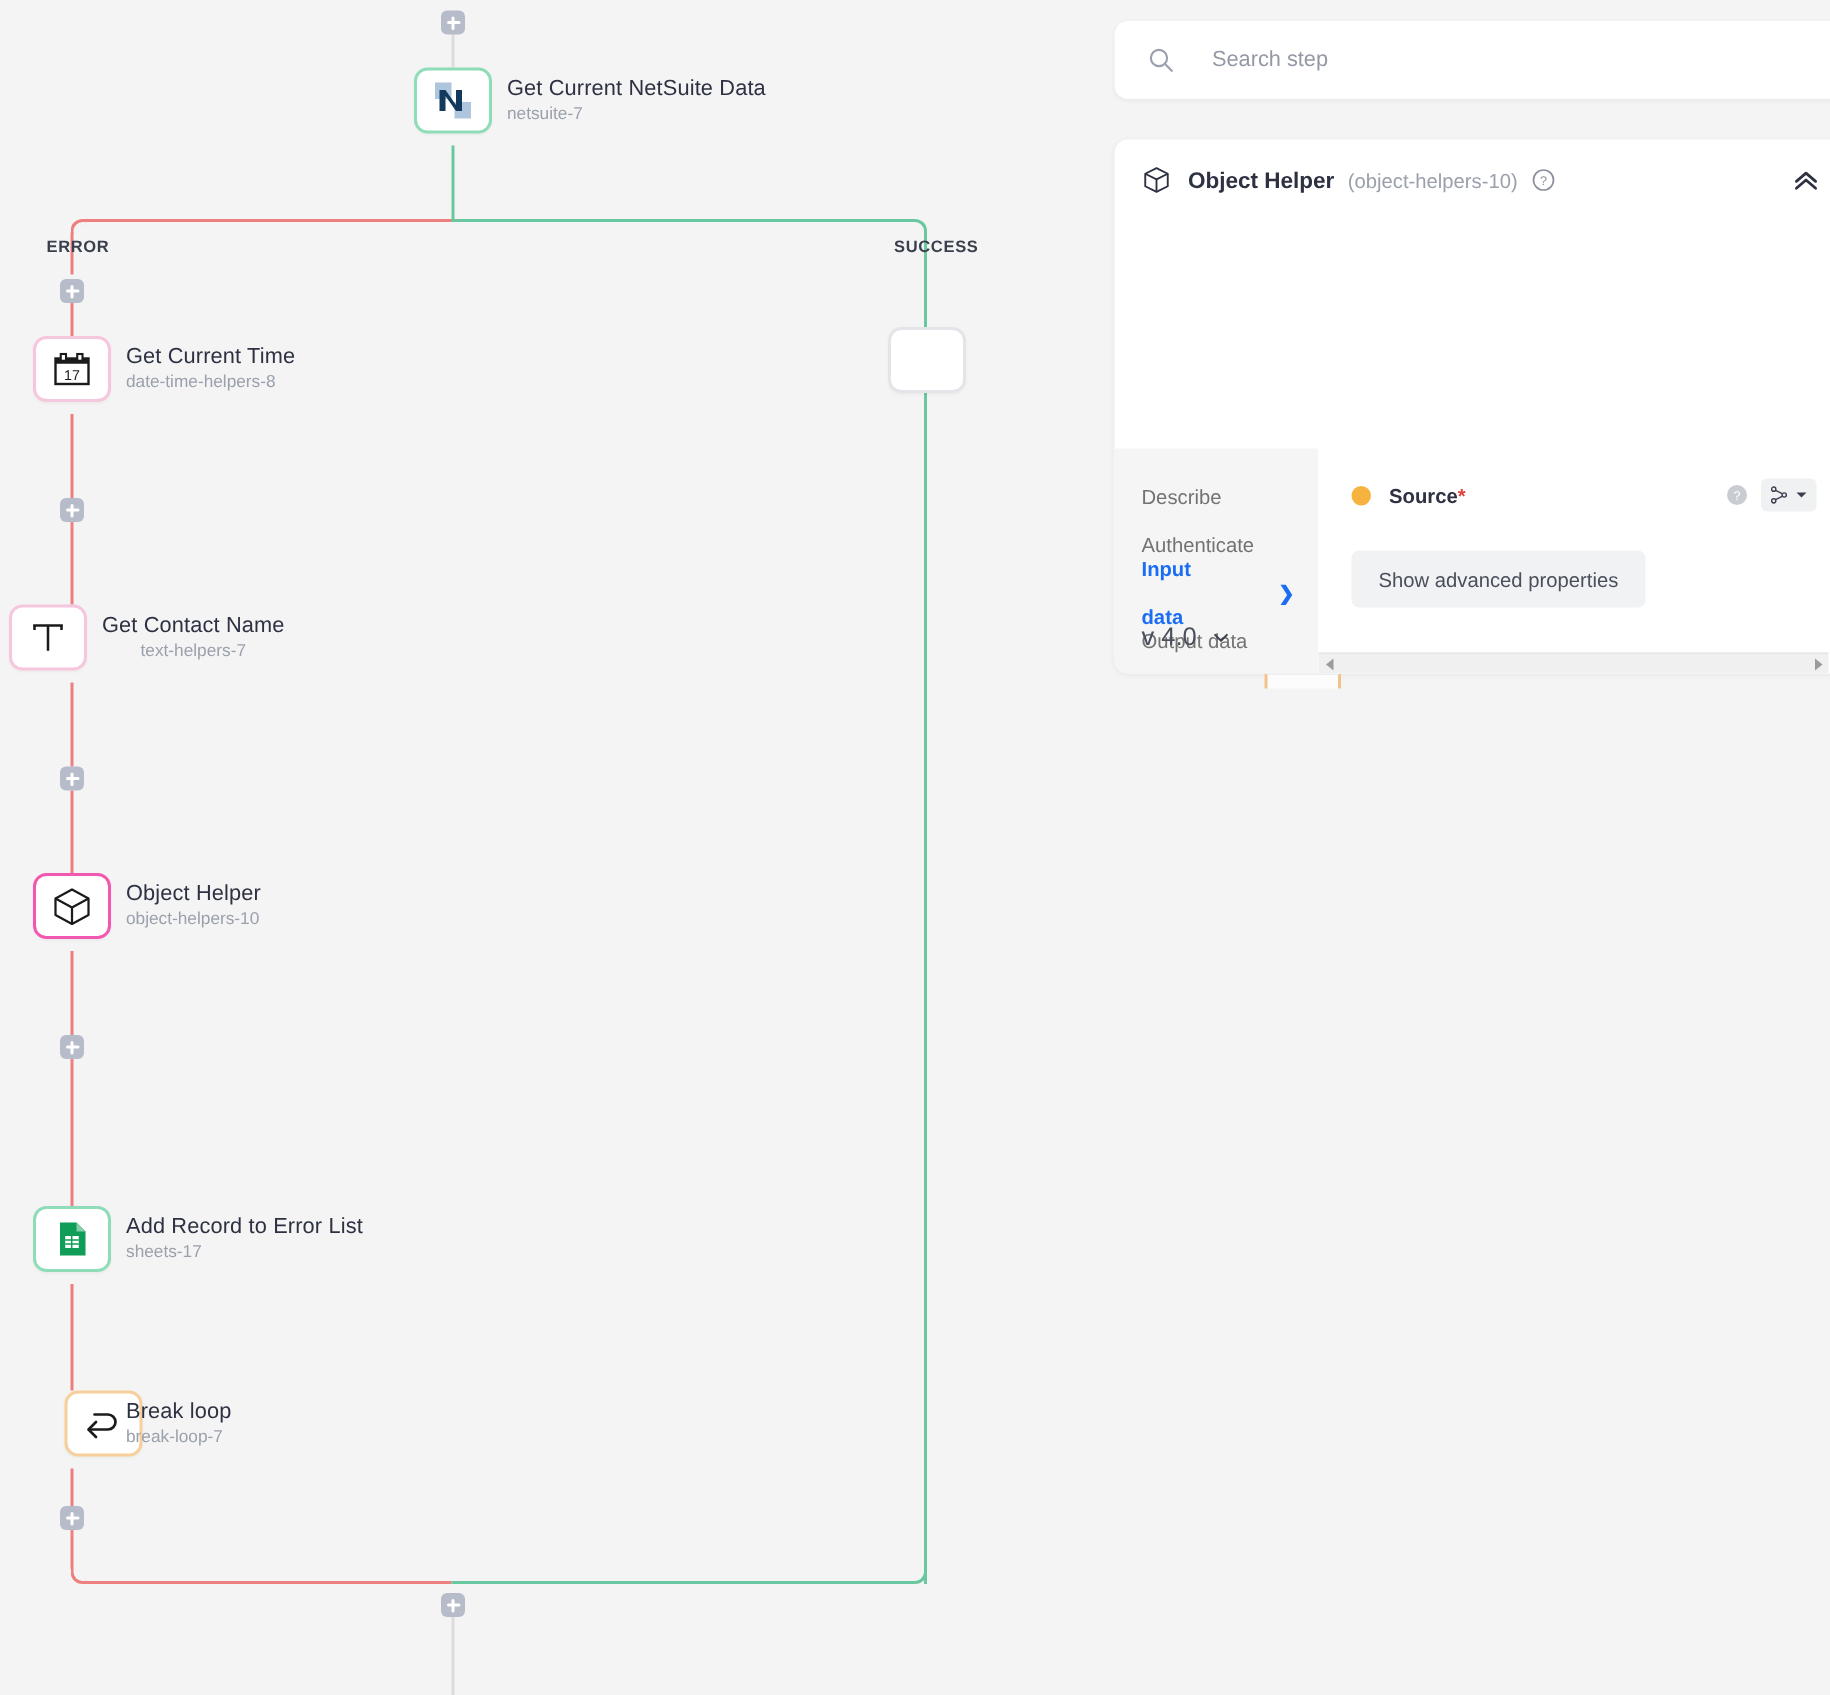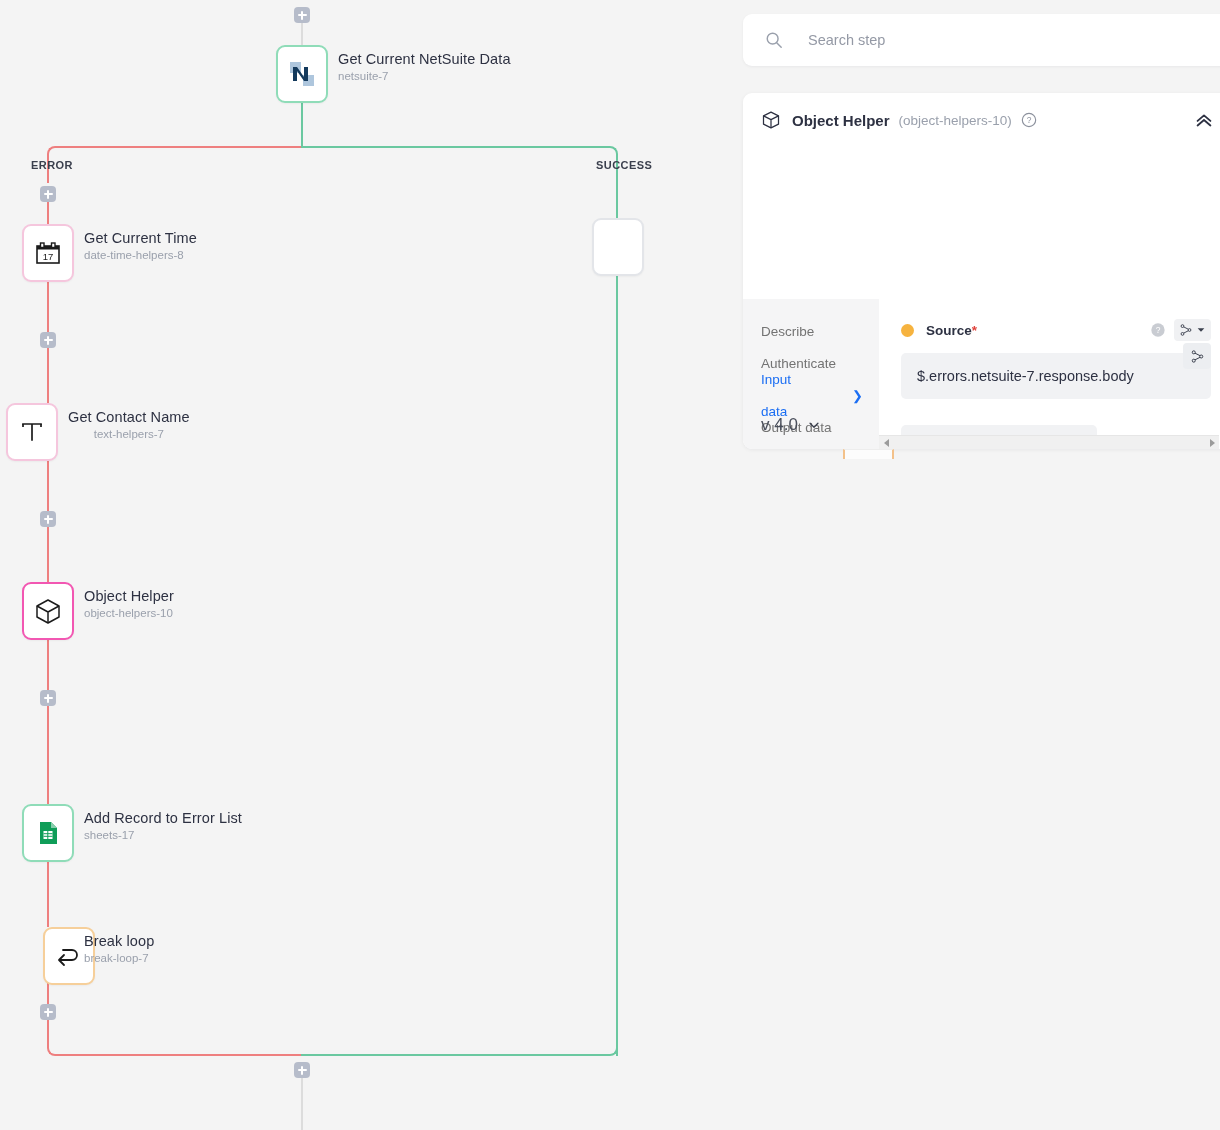--- a/index.html
+++ b/index.html
@@ -28,21 +28,21 @@
     background: #b6bcca; display: flex; align-items: center; justify-content: center;
     cursor: pointer; z-index: 6;
   }
   .plus:before, .plus:after { content: ""; position: absolute; background: #fff; border-radius: 1px; }
   .plus:before { width: 9px; height: 2px; }
   .plus:after  { width: 2px; height: 9px; }
 
   
   .node { position: absolute; z-index: 5; }
   .node-box {
-    width: 52px; height: 58px; border-radius: 9px; background: #fff;
+    width: 52px; height: 44px; border-radius: 9px; background: #fff;
     border: 2px solid #d9dde3; display: flex; align-items: center; justify-content: center;
     cursor: pointer; box-shadow: 0 1px 2px rgba(0,0,0,.04);
   }
   .node-box.b-green { border-color: #8fdcb8; }
   .node-box.b-pink  { border-color: #f5c6dd; }
   .node-box.b-pink-sel { border-color: #f257b2; }
   .node-box.b-orange{ border-color: #f6cf9a; }
   .node-box.b-plain { border-color: #e3e5e9; }
 
   .node-label { position: absolute; left: 62px; top: 6px; white-space: nowrap; }
@@ -78,21 +78,21 @@
   .op-select {
     margin: 16px 18px 0 18px; height: 38px; border: 1px solid #dfe2e8; border-radius: 6px;
     display: flex; align-items: center; padding: 0 13px; cursor: pointer; background: #fff;
   }
   .op-select .optxt { font-size: 14px; color: #2d3142; }
   .op-select .chev { margin-left: auto; width: 16px; height: 16px; }
 
   .cfg-body { display: flex; position: absolute; left: 0; right: 0; top: 206px; bottom: 0; }
   .cfg-nav { width: 136px; background: #f5f5f6; position: relative; padding-top: 17px; flex: 0 0 136px; }
   .nav-item { font-size: 13.5px; color: #737373; padding: 0 0 0 18px; height: 32px; line-height: 32px; cursor: pointer; display: flex; align-items: center; }
-  .nav-item.active { color: #1b6ef3; font-weight: normal; gap: 48px; }
+  .nav-item.active { color: #1b6ef3; font-weight: bold; gap: 48px; }
   .nav-item .arr { margin-left: auto; margin-right: 16px; font-size: 13px; color: #1b6ef3; }
   .ver-sel { position: absolute; left: 18px; bottom: 14px; display: flex; align-items: center; cursor: pointer; }
   .ver-sel .vtxt { font-size: 17px; color: #4a4f5c; }
   .ver-sel .chev { width: 14px; height: 14px; margin-left: 9px; }
 
   .cfg-fields { flex: 1; position: relative; background: #fff; padding: 20px 22px 0 22px; }
   .field-head { display: flex; align-items: center; }
   .dot { width: 13px; height: 13px; border-radius: 50%; background: #f6b33f; margin-right: 12px; }
   .field-name { font-size: 13.5px; font-weight: bold; color: #2d3142; }
   .req { color: #e0433c; font-weight: bold; }
@@ -342,31 +342,20 @@
                 <circle cx="13.5" cy="9" r="1.8" fill="none" stroke="#3a3f4d" stroke-width="1.2"></circle>
                 <path d="M6 5l6 3M6 13l6-3" stroke="#3a3f4d" stroke-width="1.2" fill="none"></path>
               </svg>
               <svg width="10" height="10" viewBox="0 0 12 12">
                 <path d="M2 4l4 4 4-4z" fill="#3a3f4d"></path>
               </svg>
             </span>
           </span>
         </div>
 
-        <div class="val-box">
-          <span class="val-txt">$.errors.netsuite-7.response.body</span>
-          <span class="val-map">
-            <svg width="15" height="15" viewBox="0 0 18 18">
-              <circle cx="4.5" cy="4" r="1.8" fill="none" stroke="#3a3f4d" stroke-width="1.2"></circle>
-              <circle cx="4.5" cy="14" r="1.8" fill="none" stroke="#3a3f4d" stroke-width="1.2"></circle>
-              <circle cx="13.5" cy="9" r="1.8" fill="none" stroke="#3a3f4d" stroke-width="1.2"></circle>
-              <path d="M6 5l6 3M6 13l6-3" stroke="#3a3f4d" stroke-width="1.2" fill="none"></path>
-            </svg>
-          </span>
-        </div>
 
         <div class="adv-btn">
           <span class="adv-txt">Show advanced properties</span>
         </div>
       </div>
 
       <div class="vscroll">
 
         <div class="thumb"></div>
 

